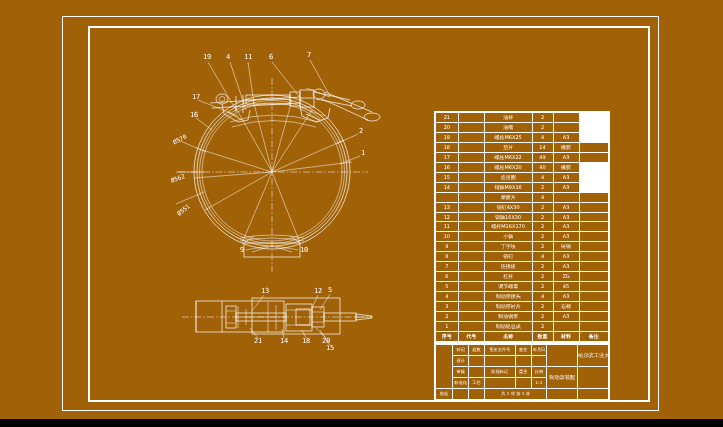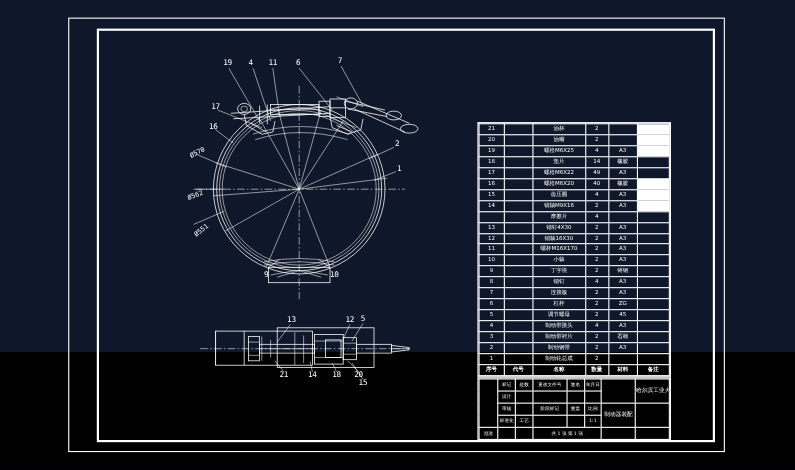--- a/index.html
+++ b/index.html
@@ -1,18 +1,18 @@
 <!DOCTYPE html>
 <html><head>
 <meta charset="utf-8">
 <style>
   html,body{margin:0;padding:0;background:#000;}
   body{width:723px;height:427px;overflow:hidden;
        font-family:"DejaVu Sans Mono","Liberation Mono",monospace;color:#fff;}
-  .canvas{position:relative;width:723px;height:320px;background:#0f172a;}
+  .canvas{position:relative;width:723px;height:419px;background:#a16207;}
 
   
   .frame-outer{position:absolute;left:62px;top:16px;width:597px;height:395px;
                border:1px solid #fff;box-sizing:border-box;}
   .frame-inner{position:absolute;left:88px;top:26px;width:562px;height:376px;
                border:2px solid #fff;box-sizing:border-box;}
 
   
   .vec{position:absolute;left:0;top:0;width:723px;height:427px;overflow:visible;
        pointer-events:none;}

